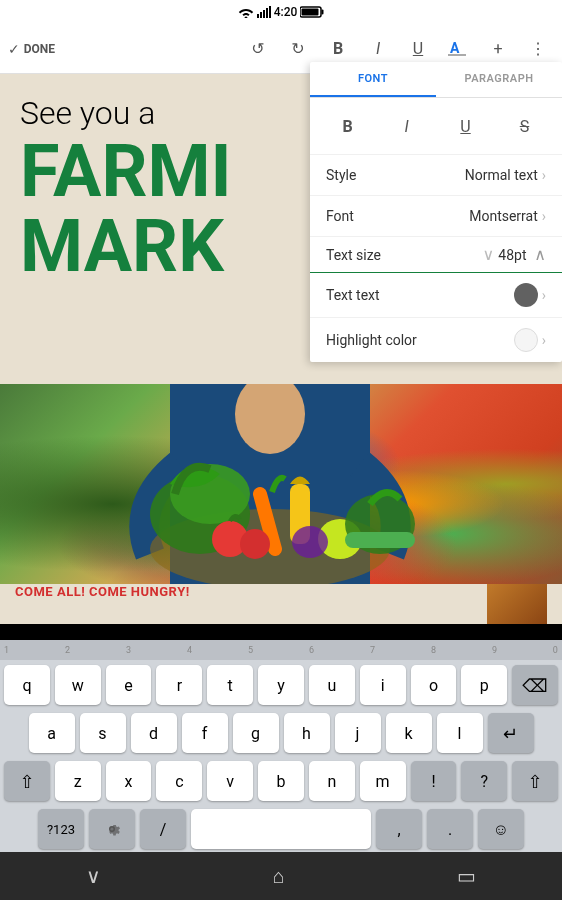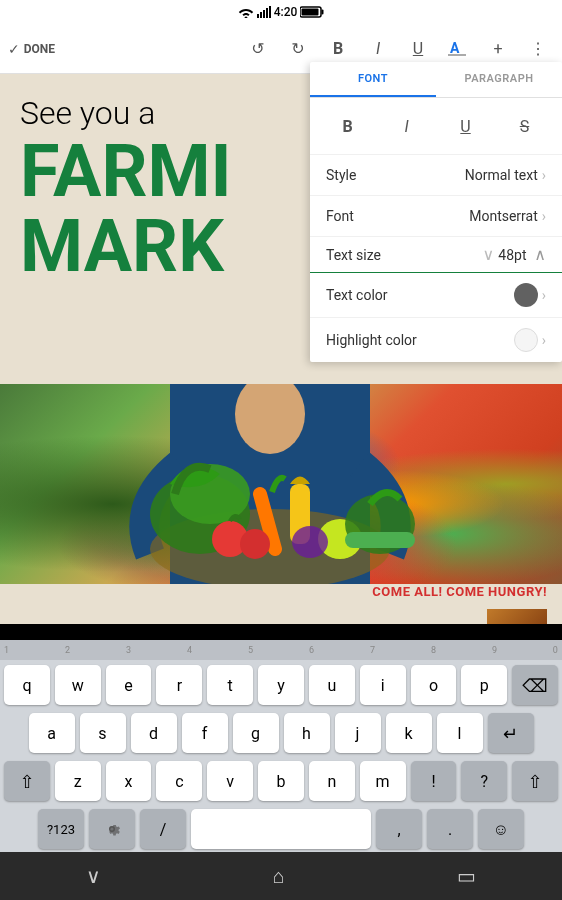--- a/index.html
+++ b/index.html
@@ -53,21 +53,21 @@
         radial-gradient(ellipse at 70% 60%, #ff9800 0%, transparent 20%),
         radial-gradient(ellipse at 80% 75%, #4caf50 0%, transparent 25%),
         radial-gradient(ellipse at 50% 40%, #1565c0 0%, transparent 30%),
         radial-gradient(ellipse at 30% 80%, #795548 0%, transparent 20%),
         radial-gradient(ellipse at 90% 50%, #9e9d24 0%, transparent 25%);
     }
 
     
     .come-all {
       width: 562px; height: 40px; background: #e8e0d0;
-      display: flex; align-items: flex-end; padding: 0 15px; gap: 10px; flex-direction: column;
+      display: flex; align-items: flex-start; padding: 0 15px; gap: 10px;
     }
     .come-all-text { color: #d32f2f; font-size: 13px; font-weight: 700; letter-spacing: 0.5px; }
     .come-all-img { width: 60px; height: 40px; background: linear-gradient(#a0522d, #8b4513); margin-left: auto; }
 
     
     .font-panel {
       position: absolute; top: 62px; right: 0; width: 252px;
       background: #fff; box-shadow: -2px 2px 8px rgba(0,0,0,0.2);
       z-index: 100;
       border-radius: 2px;
@@ -285,21 +285,21 @@
   <div class="text-size-row">
     <span class="text-size-label">Text size</span>
     <div class="text-size-controls">
       <span class="size-down-btn">∨</span>
       <span class="size-value">48pt</span>
       <span class="size-up-btn">∧</span>
     </div>
   </div>
 
   <div class="color-row">
-    <span class="color-row-label">Text color</span>
+    <span class="color-row-label">Text text</span>
     <div class="color-swatch" style="background:#616161;"></div>
     <span class="color-arrow">›</span>
   </div>
 
   <div class="highlight-row">
     <span class="highlight-row-label">Highlight color</span>
     <div class="highlight-swatch"></div>
     <span class="highlight-arrow">›</span>
   </div>
 </div>

